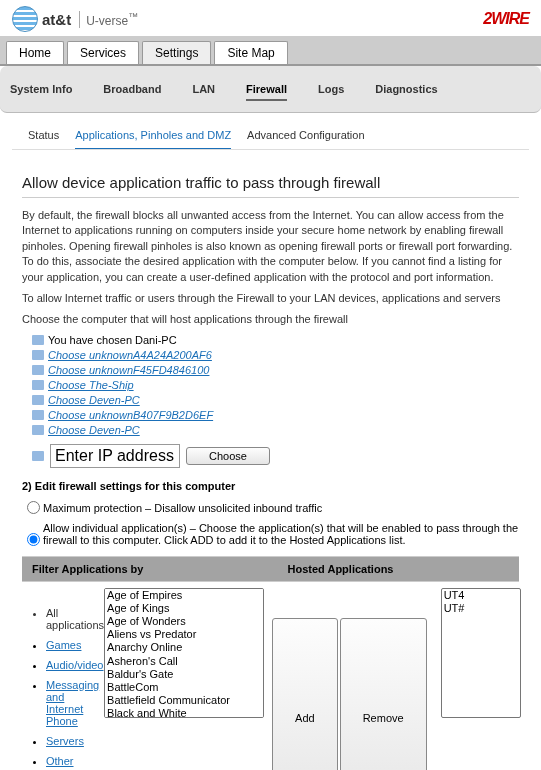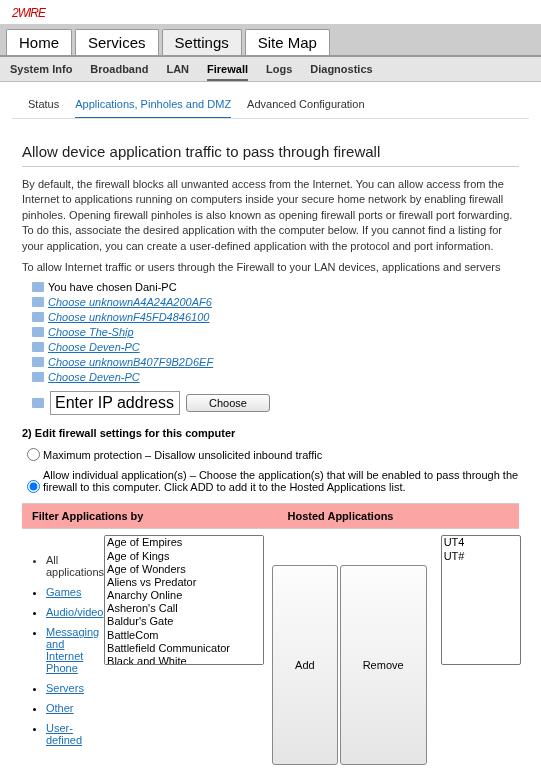--- a/index.html
+++ b/index.html
@@ -25,44 +25,45 @@
   .globe {
     width: 26px;
     height: 26px;
     border-radius: 50%;
     background: repeating-linear-gradient(180deg, #6cb5e8 0px, #6cb5e8 3px, #fff 3px, #fff 5px);
     border: 1px solid #4a90c2;
   }
   .att-text { font-size: 15px; color: #333; }
   .att-text b { font-weight: bold; }
   .uverse { color: #666; font-size: 12px; border-left: 1px solid #aaa; padding-left: 6px; margin-left: 4px;}
-  .twowire { font-size: 12px; font-weight: normal; font-style: italic; color: #c00; letter-spacing: -1px;}
+  .twowire { font-size: 16px; font-weight: bold; font-style: italic; color: #c00; letter-spacing: -1px;}
   .tabbar1 {
     background: #ccc;
     padding: 4px 6px 0 6px;
     display: flex;
     gap: 3px;
     border-bottom: 2px solid #999;
   }
   .tab1 {
     background: #fff;
     border: 1px solid #999;
     border-bottom: none;
     padding: 4px 12px;
-    font-size: 15px;
+    font-size: 12px;
     cursor: pointer;
     border-radius: 2px 2px 0 0;
   }
   .tab1.active { background: #eee; }
   .tabbar2 {
     background: #e5e5e5;
-    padding: 6px 10px;
-    display: flex;
-    gap: 18px;
+    padding: 17px 10px;
+    display: flex;
+    gap: 31px;
     border-bottom: 1px solid #bbb;
+    border-radius: 7px;
   }
   .tab2 { font-size: 11px; font-weight: bold; color: #333; cursor: pointer; }
   .tab2.active { color: #000; border-bottom: 2px solid #666; padding-bottom: 4px; margin-bottom: -6px;}
   .subtabs {
     padding: 8px 16px;
     display: flex;
     gap: 16px;
     border-bottom: 1px solid #ddd;
     margin: 8px 12px 0 12px;
   }
@@ -74,36 +75,41 @@
   .section-title { font-weight: bold; font-size: 11px; margin: 12px 0 6px 0;}
   .computer-list { margin: 4px 0 8px 10px; }
   .computer-list div { margin: 3px 0; display: flex; align-items: center; gap: 4px;}
   .ci { width: 12px; height: 10px; display: inline-block; background: #7aa7d9; border-radius: 1px; opacity:0.8;}
   a.link { color: #1a6fb8; text-decoration: underline; cursor: pointer; font-style: italic; }
   .ip-row { display: flex; gap: 6px; align-items: center; margin: 4px 0 4px 10px;}
   .ip-row input[type=text] { width: 130px; font-size: 16px; padding: 2px 4px; border: 1px solid #999;}
   .btn { font-size: 11px; padding: 2px 22px; background: linear-gradient(#fdfdfd,#e5e5e5); border: 1px solid #888; border-radius: 3px; cursor: pointer;}
   .radio-row { margin: 8px 0; display: flex; align-items: flex-end; }
   .radio-row input { margin-top: 1px; }
-  .filter-header { background: #fca5a5; display: flex; padding: 6px 0; margin-top: 10px; font-weight: bold; font-size: 11px; border-top: 1px solid #ccc; border-bottom: 1px solid #ccc;}
+  .filter-header { background: #a3a3a3; display: flex; padding: 6px 0; margin-top: 10px; font-weight: bold; font-size: 11px; border-top: 1px solid #ccc; border-bottom: 1px solid #ccc;}
   .col-filter { width: 140px; padding-left: 10px;}
   .col-applist { width: 180px; text-align: center;}
   .col-hosted { flex: 1; text-align: center;}
   .filter-body { display: flex; margin-top: 6px;}
   .filter-col { width: 140px; padding-left: 24px;}
   .filter-col li { margin: 8px 0; list-style: disc; font-size: 11px;}
   .filter-col li a { color: #1a6fb8; text-decoration: underline; cursor: pointer;}
   select.applist { width: 160px; height: 130px; font-size: 11px;}
   .mid-btns { display: flex; flex-direction: row; gap: 2px; padding: 30px 8px 0 8px;}
   select.hosted { width: 80px; height: 130px; font-size: 11px;}
 </style>
 </head>
 <body>
 
 <div class="header">
+  <div class="att-logo">
+    <span class="globe"></span>
+    <span class="att-text"><b>at&amp;t</b></span>
+    <span class="uverse"><span>U-verse</span><sup>™</sup></span>
+  </div>
   <div class="twowire">2WIRE</div>
 </div>
 
 <div class="tabbar1">
   <div class="tab1">Home</div>
   <div class="tab1">Services</div>
   <div class="tab1 active">Settings</div>
   <div class="tab1">Site Map</div>
 </div>
 
@@ -120,20 +126,21 @@
   <span class="subtab">Status</span>
   <span class="subtab active">Applications, Pinholes and DMZ</span>
   <span class="subtab">Advanced Configuration</span>
 </div>
 
 <div class="content">
   <h2>Allow device application traffic to pass through firewall</h2>
   <p>By default, the firewall blocks all unwanted access from the Internet. You can allow access from the Internet to applications running on computers inside your secure home network by enabling firewall pinholes. Opening firewall pinholes is also known as opening firewall ports or firewall port forwarding. To do this, associate the desired application with the computer below. If you cannot find a listing for your application, you can create a user-defined application with the protocol and port information.</p>
   <p>To allow Internet traffic or users through the Firewall to your LAN devices, applications and servers</p>
 
+  <p>Choose the computer that will host applications through the firewall</p>
 
   <div class="computer-list">
     <div>
         <span class="ci"></span>
         <span>You have chosen Dani-PC</span>
       </div>
     <div>
         <span class="ci"></span>
         <a class="link">Choose unknownA4A24A200AF6</a>
       </div>

